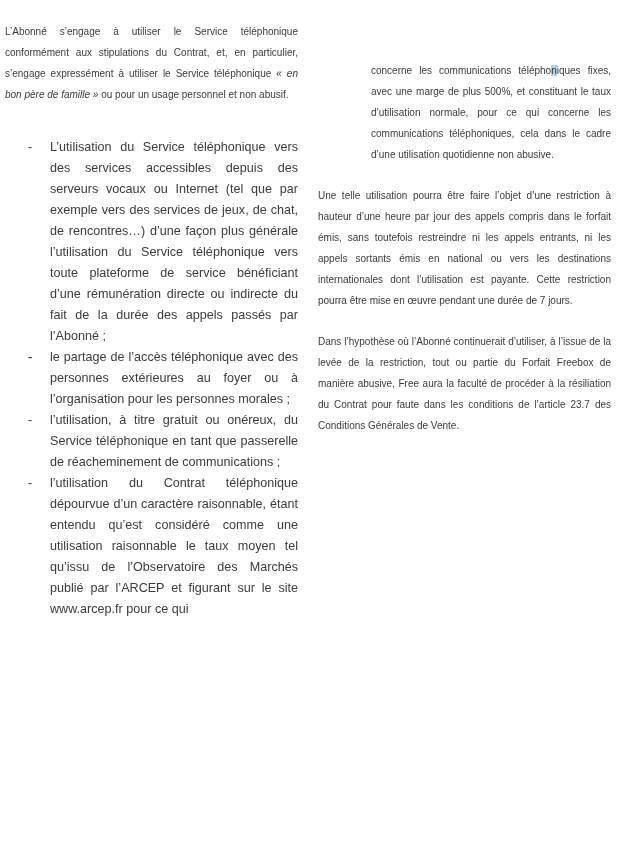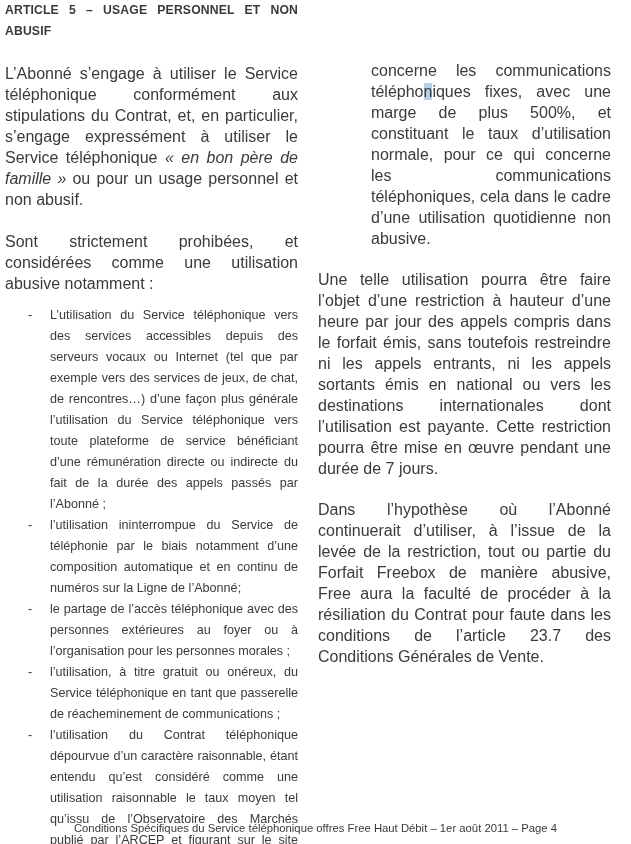--- a/index.html
+++ b/index.html
@@ -46,21 +46,21 @@
     font-weight: bold;
     line-height: 21px;
     text-align: justify;
     text-align-last: left;
     letter-spacing: 0.15px;
     margin: 0;
     padding: 0;
   }
 
   .para {
-    font-size: 16px;
+    font-size: 10px;
     line-height: 21px;
     text-align: justify;
     text-align-last: left;
     margin: 0;
     padding: 0;
   }
 
   .spacer-21 { height: 21px; }
   .spacer-11 { height: 11px; }
   .spacer-20 { height: 20px; }
@@ -116,40 +116,37 @@
     color: #3a3a3a;
   }
 </style>
 </head>
 <body>
 
 <div class="page">
 
   <div class="col-left">
 
-    <h1 class="heading">ARTICLE 5 – USAGE PERSONNEL ET NON ABUSIF</h1>
 
     <div class="spacer-21"></div>
 
     <p class="para"><span>L’Abonné s’engage à utiliser le Service téléphonique conformément aux stipulations du Contrat, et, en particulier, s’engage expressément à utiliser le Service téléphonique </span><span class="it">« en bon père de famille »</span><span> ou pour un usage personnel et non abusif.</span></p>
 
     <div class="spacer-21"></div>
 
-    <p class="para">Sont strictement prohibées, et considérées comme une utilisation abusive notamment :</p>
 
     <div class="spacer-11"></div>
 
     <ul class="blist">
       <li>
         <span class="dash">-</span>
         <span>L’utilisation du Service téléphonique vers des services accessibles depuis des serveurs vocaux ou Internet (tel que par exemple vers des services de jeux, de chat, de rencontres…) d’une façon plus générale l’utilisation du Service téléphonique vers toute plateforme de service bénéficiant d’une rémunération directe ou indirecte du fait de la durée des appels passés par l’Abonné ;</span>
       </li>
       <li>
         <span class="dash">-</span>
-        <span>l’utilisation ininterrompue du Service de téléphonie par le biais notamment d’une composition automatique et en continu de numéros sur la Ligne de l’Abonné;</span>
       </li>
       <li>
         <span class="dash">-</span>
         <span>le partage de l’accès téléphonique avec des personnes extérieures au foyer ou à l’organisation pour les personnes morales ;</span>
       </li>
       <li>
         <span class="dash">-</span>
         <span>l’utilisation, à titre gratuit ou onéreux, du Service téléphonique en tant que passerelle de réacheminement de communications ;</span>
       </li>
       <li>
@@ -165,15 +162,14 @@
 
     <div class="spacer-20"></div>
 
     <p class="para">Une telle utilisation pourra être faire l’objet d’une restriction à hauteur d’une heure par jour des appels compris dans le forfait émis, sans toutefois restreindre ni les appels entrants, ni les appels sortants émis en national ou vers les destinations internationales dont l’utilisation est payante. Cette restriction pourra être mise en œuvre pendant une durée de 7 jours.</p>
 
     <div class="spacer-20"></div>
 
     <p class="para">Dans l’hypothèse où l’Abonné continuerait d’utiliser, à l’issue de la levée de la restriction, tout ou partie du Forfait Freebox de manière abusive, Free aura la faculté de procéder à la résiliation du Contrat pour faute dans les conditions de l’article 23.7 des Conditions Générales de Vente.</p>
   </div>
 
-  <div class="footer">Conditions Spécifiques du Service téléphonique offres Free Haut Débit – 1er août 2011 – Page 4</div>
 
 </div>
 
 </body></html>

